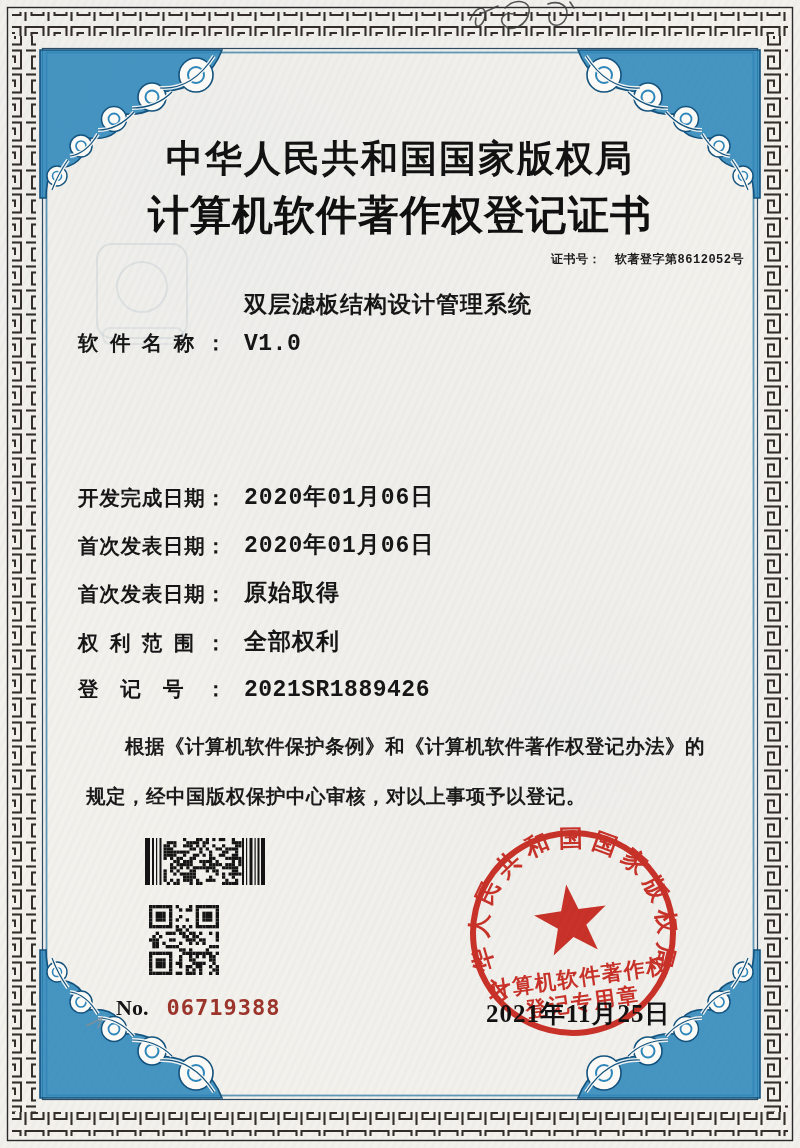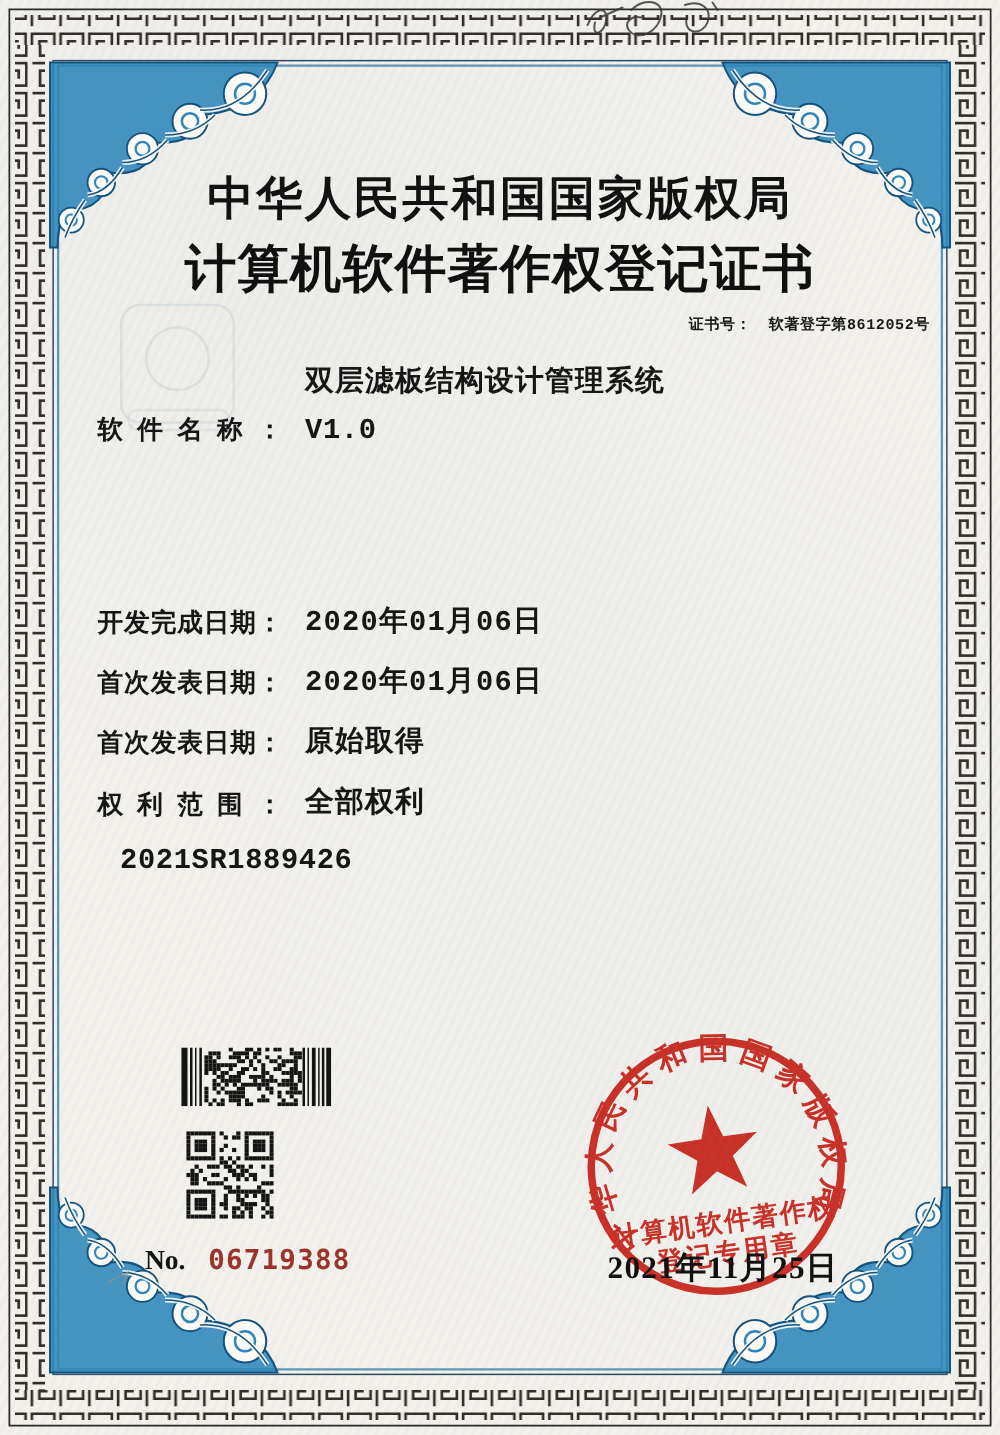--- a/index.html
+++ b/index.html
@@ -159,23 +159,28 @@
   </div>
   <div class="field-row" style="top:577px">
     <div class="field-label">首次发表日期：</div>
     <div class="field-value">原始取得</div>
   </div>
   <div class="field-row" style="top:626px">
     <div class="field-label">权利范围：</div>
     <div class="field-value">全部权利</div>
   </div>
   <div class="field-row" style="top:675px">
+    <div class="field-label">登记号：</div>
     <div class="field-value" style="letter-spacing:.5px">2021SR1889426</div>
   </div>
 
+  <div class="statement">
+    <div class="l1">根据《计算机软件保护条例》和《计算机软件著作权登记办法》的</div>
+    <div class="l2">规定，经中国版权保护中心审核，对以上事项予以登记。</div>
+  </div>
 
   <svg id="barcode" class="barcode-box" viewBox="0 0 120 47">
       <rect x="0" y="0" width="5" height="47" fill="#141414"></rect>
       <rect x="7" y="0" width="2" height="47" fill="#141414"></rect>
       <rect x="11" y="0" width="1.2" height="47" fill="#141414"></rect>
       <rect x="14.5" y="0" width="2" height="47" fill="#141414"></rect>
       <rect x="97" y="0" width="2" height="47" fill="#141414"></rect>
       <rect x="101" y="0" width="1.2" height="47" fill="#141414"></rect>
       <rect x="104.5" y="0" width="3" height="47" fill="#141414"></rect>
       <rect x="109.5" y="0" width="1.2" height="47" fill="#141414"></rect>

